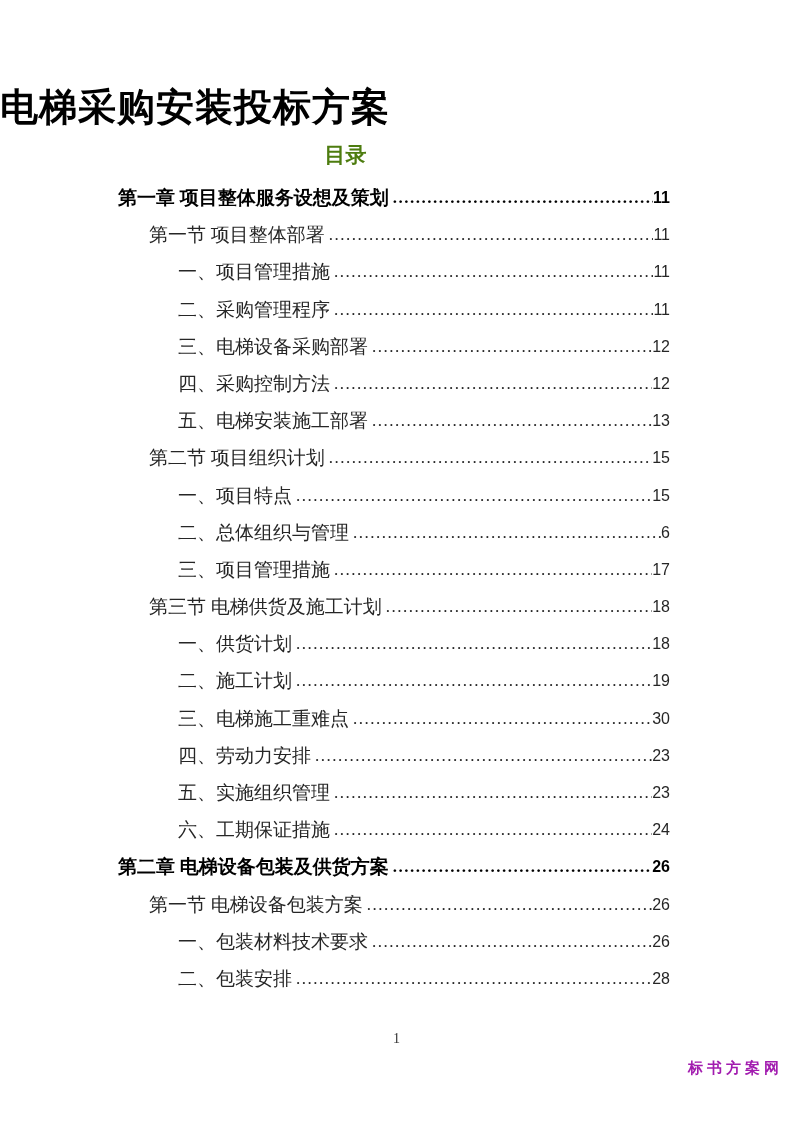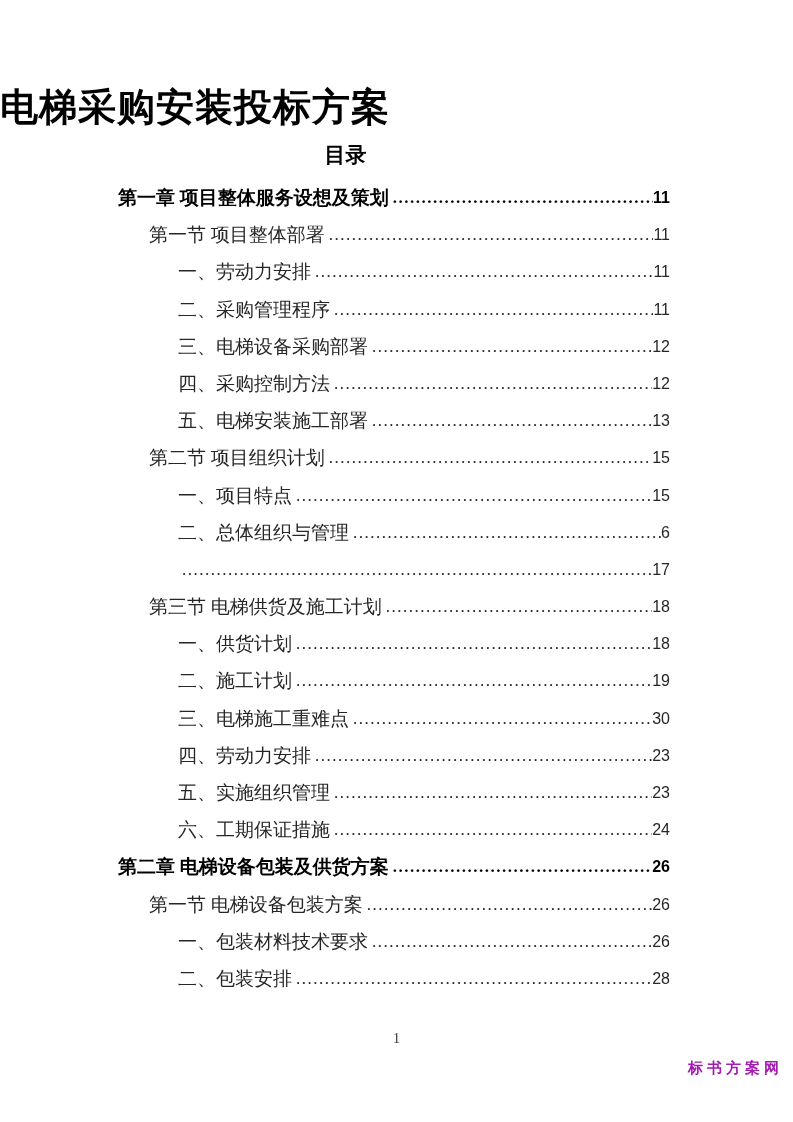--- a/index.html
+++ b/index.html
@@ -26,21 +26,21 @@
     letter-spacing: 1px;
   }
   .toc-heading {
     position: absolute;
     top: 141px;
     left: 0;
     width: 691px;
     text-align: center;
     font-size: 21px;
     font-weight: 700;
-    color: #000000;
+    color: #4d7c0f;
   }
   .toc {
     position: absolute;
     top: 179px;
     left: 118px;
     width: 552px;
   }
   .toc-row {
     display: flex;
     align-items: center;
@@ -114,21 +114,21 @@
       <span class="toc-label">第一章 项目整体服务设想及策划</span>
       <span class="leader">....................................................................................................................................................................................................................................................................</span>
       <span class="toc-page">11</span>
     </div>
     <div class="toc-row level-2">
       <span class="toc-label">第一节 项目整体部署</span>
       <span class="leader">....................................................................................................................................................................................................................................................................</span>
       <span class="toc-page">11</span>
     </div>
     <div class="toc-row level-3">
-      <span class="toc-label">一、劳动力安排</span>
+      <span class="toc-label">一、项目管理措施</span>
       <span class="leader">....................................................................................................................................................................................................................................................................</span>
       <span class="toc-page">11</span>
     </div>
     <div class="toc-row level-3">
       <span class="toc-label">二、采购管理程序</span>
       <span class="leader">....................................................................................................................................................................................................................................................................</span>
       <span class="toc-page">11</span>
     </div>
     <div class="toc-row level-3">
       <span class="toc-label">三、电梯设备采购部署</span>
@@ -154,20 +154,21 @@
       <span class="toc-label">一、项目特点</span>
       <span class="leader">....................................................................................................................................................................................................................................................................</span>
       <span class="toc-page">15</span>
     </div>
     <div class="toc-row level-3">
       <span class="toc-label">二、总体组织与管理</span>
       <span class="leader">....................................................................................................................................................................................................................................................................</span>
       <span class="toc-page">6</span>
     </div>
     <div class="toc-row level-3">
+      <span class="toc-label">三、项目管理措施</span>
       <span class="leader">....................................................................................................................................................................................................................................................................</span>
       <span class="toc-page">17</span>
     </div>
     <div class="toc-row level-2">
       <span class="toc-label">第三节 电梯供货及施工计划</span>
       <span class="leader">....................................................................................................................................................................................................................................................................</span>
       <span class="toc-page">18</span>
     </div>
     <div class="toc-row level-3">
       <span class="toc-label">一、供货计划</span>

